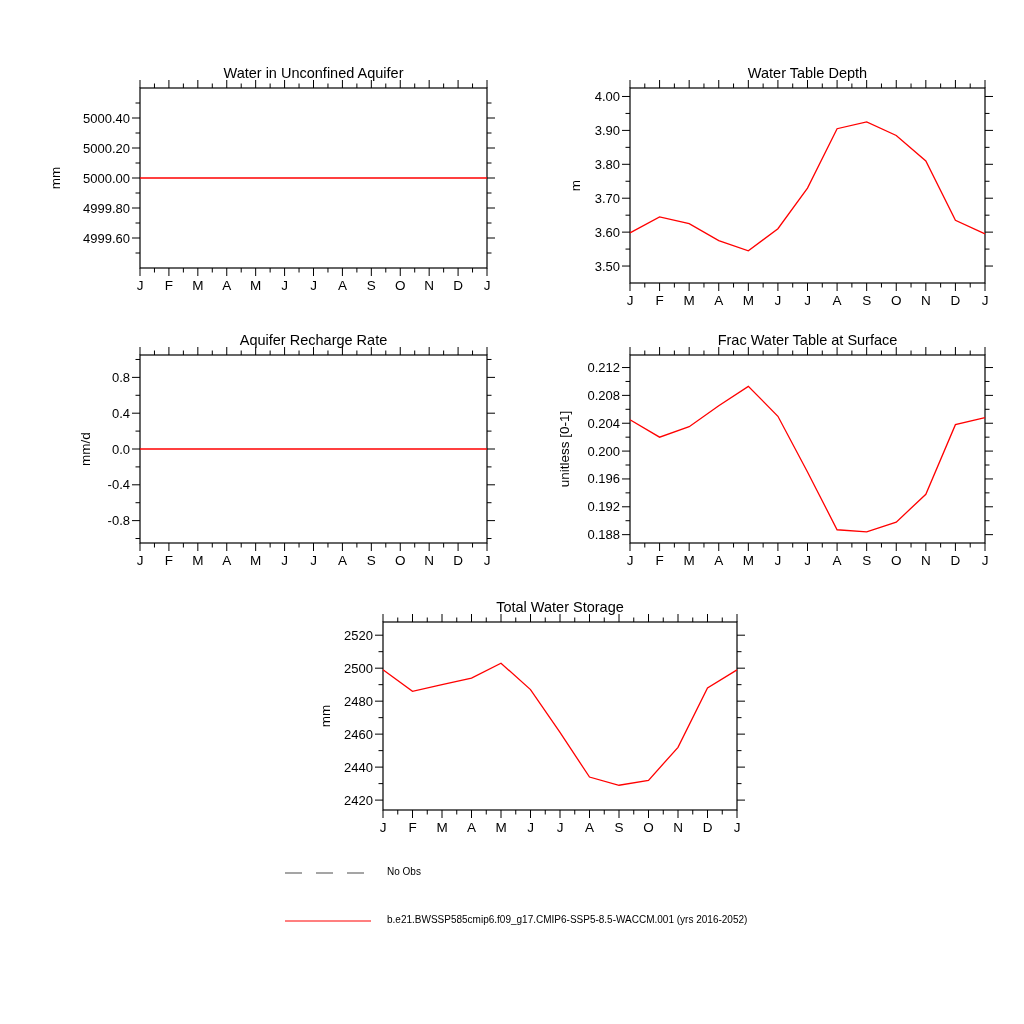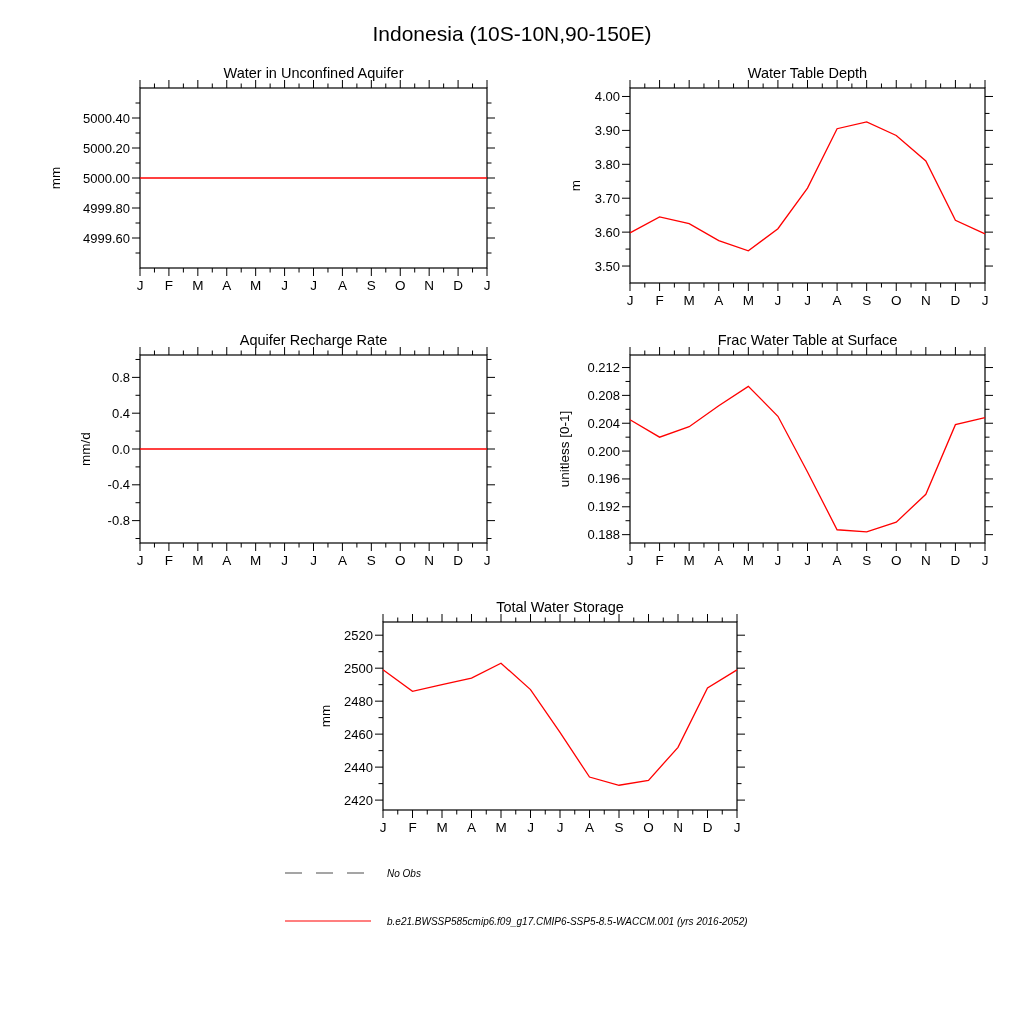--- a/index.html
+++ b/index.html
@@ -16,33 +16,32 @@
   #panel-1 { left:555px; top:55px;  width:460px; height:255px; }
   #panel-2 { left:30px;  top:320px; width:495px; height:255px; }
   #panel-3 { left:555px; top:320px; width:460px; height:255px; }
   #panel-4 { left:310px; top:590px; width:460px; height:255px; }
   svg { display:block; }
   svg text { fill:#000000; font-family:"Liberation Sans", sans-serif; }
   .tick-label  { font-size:13px; }
   .month-label { font-size:13.5px; }
   .panel-title { font-size:14.5px; }
   .axis-label  { font-size:13.5px; }
-  .legend-row { position:absolute; display:flex; align-items:center; gap:12px;font-style:italic; }
+  .legend-row { position:absolute; display:flex; align-items:flex-start; gap:12px; }
   #legend-no-obs { left:283px; top:866px; }
   #legend-model  { left:283px; top:914px; }
   .legend-label { font-size:10px; color:#000; white-space:nowrap; }
   .dashed-line { stroke-width:1.5; stroke-dasharray:17 14; }
   .solid-line  { stroke-width:1.2; }
 </style>
 </head>
 <body>
 
 <div class="stage">
 
-  <h1 class="page-title">Indonesia (10S-10N,90-150E)</h1>
 
   <div class="panel" id="panel-0">
       <svg width="495" height="255">
         <rect x="110" y="33" width="347" height="180" fill="none" stroke="#000000" stroke-width="1.2"></rect>
         <line x1="110" y1="213" x2="110" y2="221" stroke="#000000" stroke-width="1"></line>
         <line x1="110" y1="33" x2="110" y2="25" stroke="#000000" stroke-width="1"></line>
         <text x="110" y="235" text-anchor="middle" class="month-label">J</text>
         <line x1="138.91666666666666" y1="213" x2="138.91666666666666" y2="221" stroke="#000000" stroke-width="1"></line>
         <line x1="138.91666666666666" y1="33" x2="138.91666666666666" y2="25" stroke="#000000" stroke-width="1"></line>
         <text x="138.91666666666666" y="235" text-anchor="middle" class="month-label">F</text>

